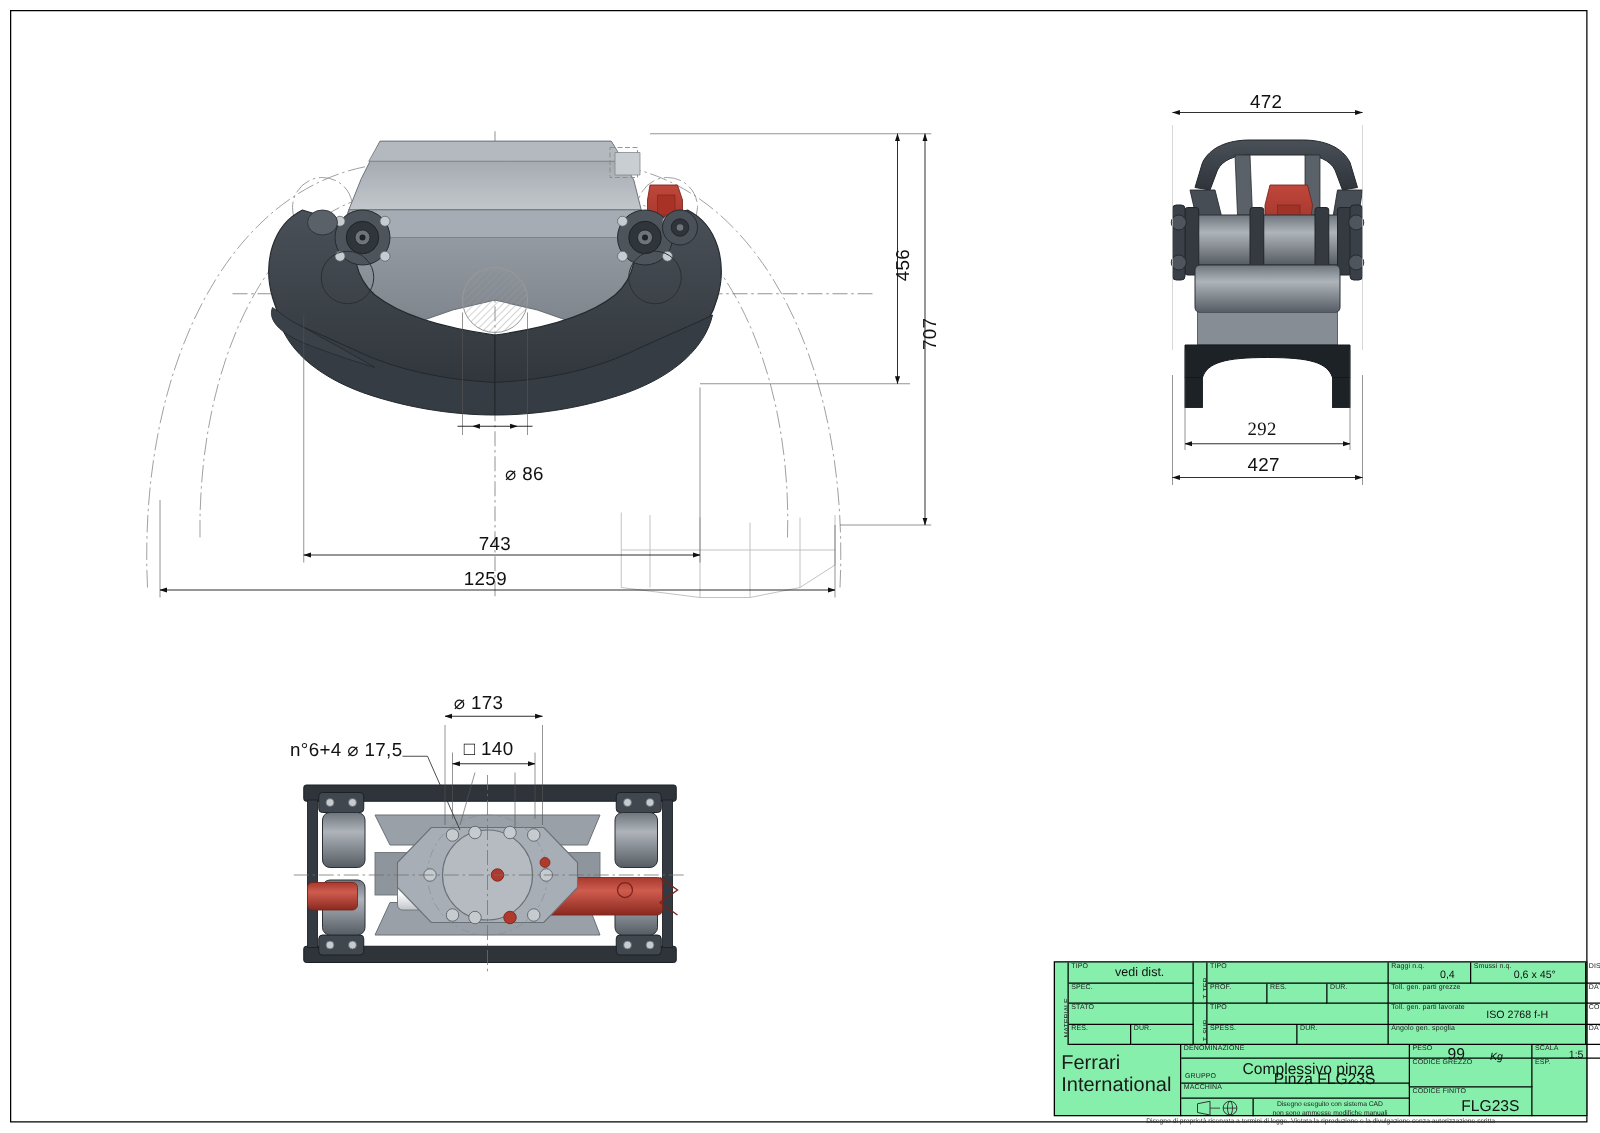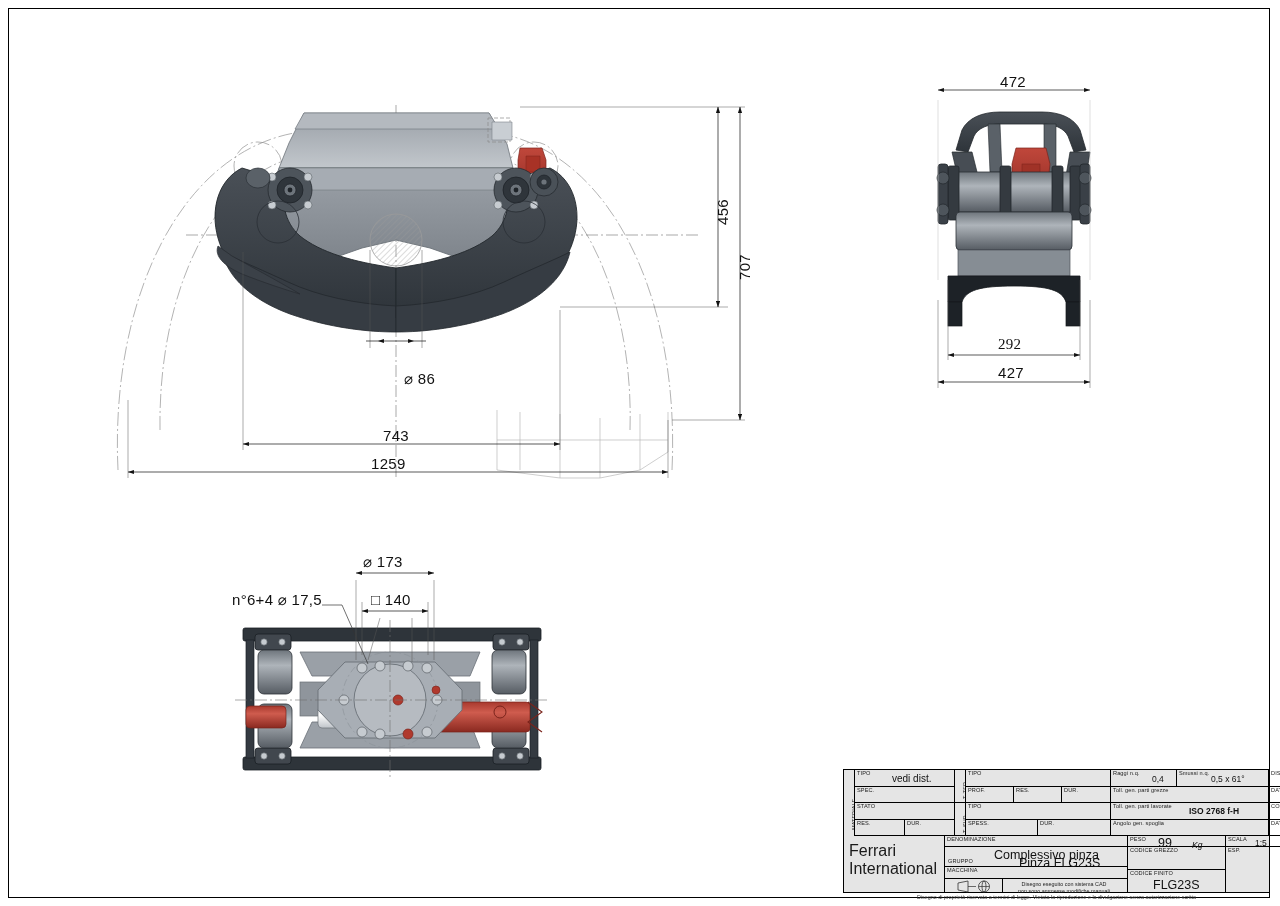--- a/index.html
+++ b/index.html
@@ -8,21 +8,21 @@
   .sheet{position:absolute;left:0;top:0;width:1280px;height:906px;}
   .border{position:absolute;left:8px;top:8px;width:1262px;height:890px;border:1px solid #000;box-sizing:border-box;}
   svg.draw{position:absolute;left:0;top:0;width:1280px;height:906px;overflow:visible;}
 
   
   .dim{position:absolute;font-size:15px;letter-spacing:.3px;color:#111;white-space:nowrap;}
   .dim.vert{transform:rotate(-90deg);transform-origin:left top;}
 
   
   .tb{position:absolute;left:843px;top:769px;width:427px;height:124px;
-      border:1px solid #000;box-sizing:border-box;background:#e5e5e5;}
+      border:1px solid #000;box-sizing:border-box;background:#86efac;}
   .tb div{box-sizing:border-box;}
   .cell{position:absolute;border-right:1px solid #000;border-bottom:1px solid #000;
         font-size:5.6px;padding:1px 2px;line-height:1.05;color:#222;overflow:hidden;}
   .cell.nb{border-bottom:none;}
   .cell.nr{border-right:none;}
   .lbl{font-size:5.6px;color:#222;letter-spacing:.1px;}
   .val{position:absolute;font-size:10px;color:#111;white-space:nowrap;}
   .val.sm{font-size:8.5px;}
   .val.lg{font-size:12.5px;}
   .rot{position:absolute;font-size:5.6px;transform:rotate(-90deg);transform-origin:left top;white-space:nowrap;color:#222;}
@@ -388,29 +388,29 @@
       <span class="lbl">DUR.</span>
     </div>
 
     <div class="cell" style="left:267px;top:0;width:66px;height:16.5px;">
       <span class="lbl">Raggi n.q.</span>
     </div>
     <div class="val sm" style="left:308px;top:4px;">0,4</div>
     <div class="cell" style="left:333px;top:0;width:92px;height:16.5px;">
       <span class="lbl">Smussi n.q.</span>
     </div>
-    <div class="val sm" style="left:367px;top:4px;">0,5 x 61°</div>
+    <div class="val sm" style="left:367px;top:4px;">0,6 x 45°</div>
 
     <div class="cell" style="left:267px;top:16.5px;width:158px;height:16.5px;">
       <span class="lbl">Toll. gen. parti grezze</span>
     </div>
     <div class="cell" style="left:267px;top:33px;width:158px;height:16.5px;">
       <span class="lbl">Toll. gen. parti lavorate</span>
     </div>
-    <div class="val sm" style="left:345px;top:36px;font-weight:bold;">ISO 2768 f-H</div>
+    <div class="val sm" style="left:345px;top:36px;">ISO 2768 f-H</div>
     <div class="cell" style="left:267px;top:49.5px;width:158px;height:16.5px;">
       <span class="lbl">Angolo gen. spoglia</span>
     </div>
 
     <div class="cell nr" style="left:425px;top:0;width:57px;height:16.5px;">
       <span class="lbl">DIS.</span>
     </div>
 
     <div class="cell nr" style="left:425px;top:16.5px;width:57px;height:16.5px;">
       <span class="lbl">DATA</span>
@@ -446,21 +446,21 @@
     </div>
     <div class="val lg" style="left:314px;top:66px;">99</div>
     <div class="val sm" style="left:348px;top:70px;font-style:italic;">Kg</div>
 
     <div class="cell" style="left:284px;top:77px;width:98px;height:23px;">
       <span class="lbl">CODICE GREZZO</span>
     </div>
     <div class="cell nb" style="left:284px;top:100px;width:98px;height:23px;">
       <span class="lbl">CODICE FINITO</span>
     </div>
-    <div class="val lg" style="left:309px;top:108px;text-align:center;">FLG23S</div>
+    <div class="val lg" style="left:325px;top:108px;text-align:center;">FLG23S</div>
 
     <div class="cell nr" style="left:382px;top:66px;width:100px;height:11px;">
       <span class="lbl">SCALA</span>
     </div>
     <div class="val sm" style="left:411px;top:68px;">1:5</div>
     <div class="cell nr nb" style="left:382px;top:77px;width:100px;height:46px;">
       <span class="lbl">ESP.</span>
     </div>
 
     <div style="position:absolute;left:5px;top:72px;width:92px;">

